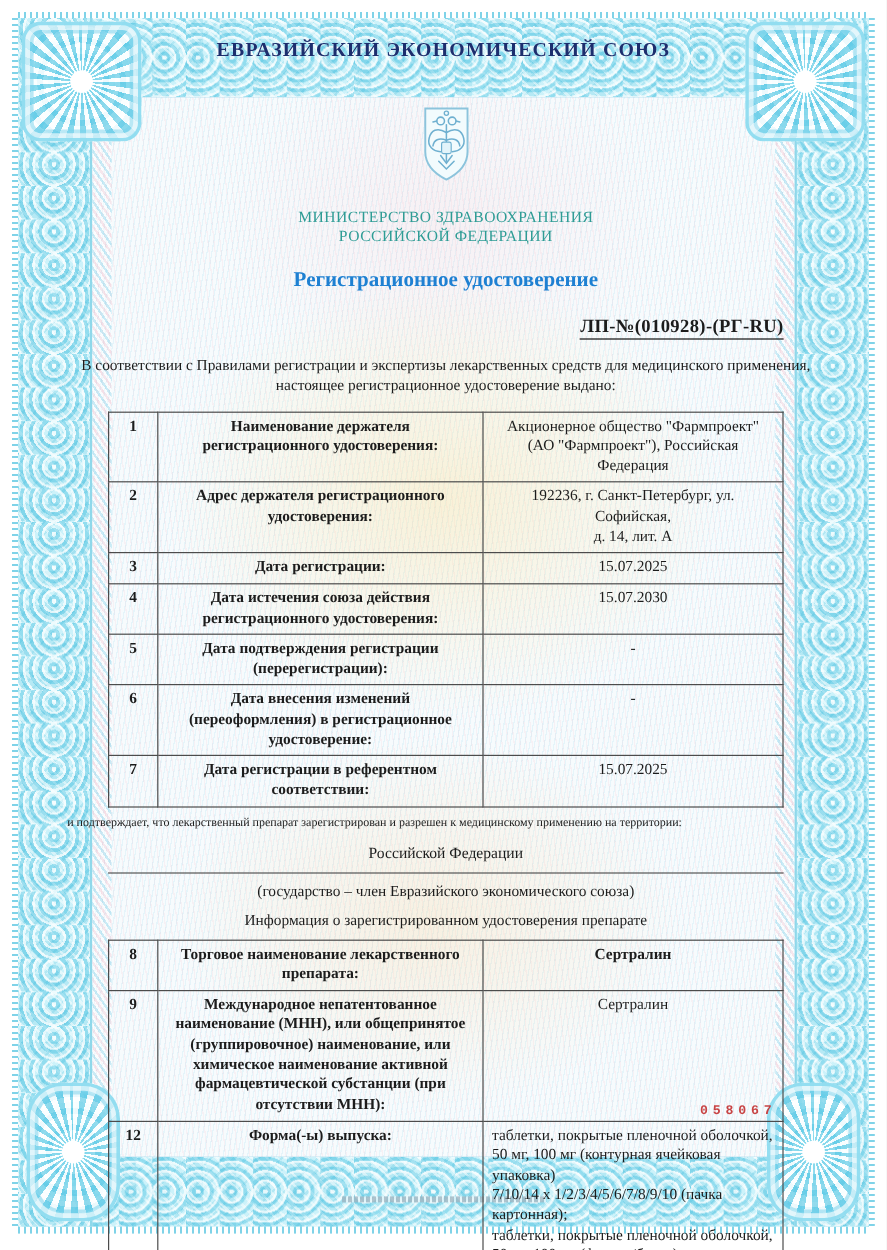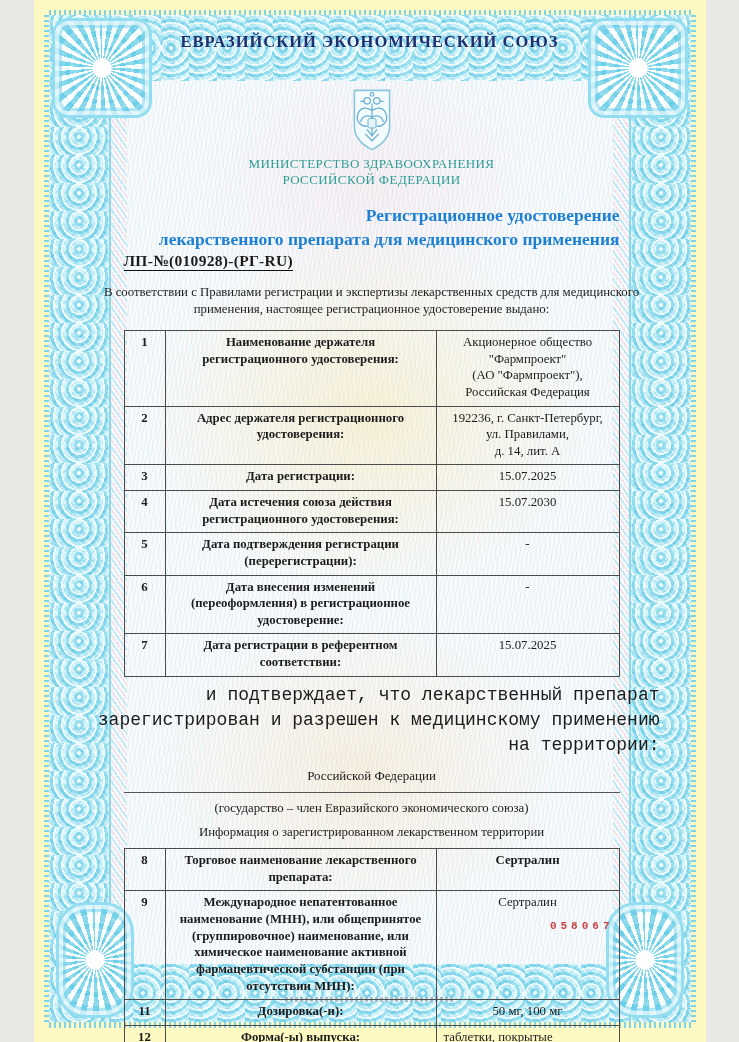--- a/index.html
+++ b/index.html
@@ -1,18 +1,18 @@
 <!DOCTYPE html>
 <html lang="ru"><head>
 <meta charset="utf-8">
 <style>
   html,body{margin:0;padding:0;background:#e8e8e4;}
   .certificate{
-    position:relative;width:672px;height:1042px;margin:0 auto;
-    background:#fef9c3;overflow:hidden;
+    position:relative;width:739px;height:1042px;margin:0 auto;
+    background:#ffffff;overflow:hidden;
     font-family:"Liberation Serif", serif;color:#1c1c1c;
   }
   
   .band{position:absolute;background-color:#b9ecf6;
     background-image:
       repeating-radial-gradient(circle at 10px 50%, rgba(255,255,255,.75) 0 2px, rgba(96,200,228,.45) 2px 5px, rgba(255,255,255,.25) 5px 8px),
       repeating-linear-gradient(45deg, rgba(255,255,255,.45) 0 2px, transparent 2px 6px),
       repeating-linear-gradient(-45deg, rgba(70,190,220,.30) 0 2px, transparent 2px 7px),
       repeating-linear-gradient(90deg, rgba(130,215,235,.5) 0 14px, rgba(190,240,250,.5) 14px 28px);
     background-size:28px 100%, auto, auto, auto;
@@ -57,34 +57,34 @@
       radial-gradient(ellipse 300px 220px at 48% 78%, rgba(248,214,160,.30), rgba(248,214,160,0) 70%),
       radial-gradient(ellipse 260px 200px at 50% 12%, rgba(246,190,200,.18), rgba(246,190,200,0) 70%),
       repeating-linear-gradient(100deg, rgba(110,200,230,.13) 0 1px, transparent 1px 4px),
       repeating-linear-gradient(84deg, rgba(238,150,170,.10) 0 1px, transparent 1px 5px);}
   .edge-stripe{position:absolute;top:0;bottom:0;width:16px;
     background:repeating-linear-gradient(55deg, rgba(120,205,232,.35) 0 2px, rgba(255,255,255,.4) 2px 4px, rgba(240,160,180,.22) 4px 6px, rgba(255,255,255,.4) 6px 8px);}
   .edge-stripe.l{left:0;} .edge-stripe.r{right:0;}
   
   .content{position:absolute;left:90px;right:86px;top:81px;}
   .emblem-wrap{text-align:center;margin-top:7px;}
-  .ministry{margin-top:0;text-align:center;color:#2e9c95;font-size:13px;line-height:1.25;letter-spacing:.4px;}
-  .doc-title{margin-top:14px;text-align:right;color:#1e80d2;font-size:17.5px;font-weight:bold;line-height:1.4;}
-  .reg-number{margin-top:0;text-align:left;font-size:15.5px;font-weight:bold;letter-spacing:.3px;}
+  .ministry{margin-top:16px;text-align:center;color:#2e9c95;font-size:13px;line-height:1.25;letter-spacing:.4px;}
+  .doc-title{margin-top:14px;text-align:center;color:#1e80d2;font-size:17.5px;font-weight:bold;line-height:1.4;}
+  .reg-number{margin-top:20px;text-align:right;font-size:15.5px;font-weight:bold;letter-spacing:.3px;}
   .reg-number span{border-bottom:1.5px solid #111;padding-bottom:1px;}
   .reg-caption{margin-top:8px;text-align:center;font-size:11.8px;}
   .intro{margin:14px -32px 0 -32px;text-align:center;font-size:12.8px;line-height:1.35;}
   table.cert{border-collapse:collapse;width:100%;margin-top:12px;}
   table.cert td{border:1px solid #4c4c4c;vertical-align:top;padding:3px 7px 5px 7px;font-size:12.8px;line-height:1.3;}
   td.num{width:26px;text-align:center;font-weight:bold;}
   td.lbl{width:256px;font-weight:bold;text-align:center;}
   td.val{text-align:center;white-space:pre-line;}
   td.val.left{text-align:left;}
   td.val.bold{font-weight:bold;}
-  .confirm{margin:6px -40px 0 -34px;text-align:right;font-size:18px;line-height:1.4;font-family:Liberation Mono, monospace;}
+  .confirm{margin:6px -40px 0 -34px;text-align:left;font-size:10px;line-height:1.4;}
   .territory{margin-top:10px;text-align:center;font-size:13px;padding-bottom:8px;border-bottom:1px solid #555;}
   .territory-caption{margin-top:8px;text-align:center;font-size:12.8px;}
   .info-heading{margin-top:9px;text-align:center;font-size:12.8px;}
   .serial{position:absolute;right:92px;top:920px;color:#c43131;font-family:"Liberation Mono",monospace;
     font-size:11px;font-weight:bold;letter-spacing:4px;opacity:.9;}
   .emblem-svg{display:inline-block;}
 </style>
 </head>
 <body>
 
@@ -135,41 +135,40 @@
       </svg>
     </div>
 
     <div class="ministry">
       <div>МИНИСТЕРСТВО ЗДРАВООХРАНЕНИЯ</div>
       <div>РОССИЙСКОЙ ФЕДЕРАЦИИ</div>
     </div>
 
     <div class="doc-title">
       <div>Регистрационное удостоверение</div>
-      <div>лекарственного препарата для медицинского применения</div>
     </div>
 
     <div class="reg-number">
       <span>ЛП-№(010928)-(РГ-RU)</span>
     </div>
 
     <div class="intro">В соответствии с Правилами регистрации и экспертизы лекарственных средств для медицинского применения, настоящее регистрационное удостоверение выдано:</div>
 
     <table class="cert">
       <tbody>
         <tr>
           <td class="num">1</td>
           <td class="lbl">Наименование держателя регистрационного удостоверения:</td>
           <td class="val">Акционерное общество "Фармпроект"
 (АО "Фармпроект"), Российская Федерация</td>
         </tr>
         <tr>
           <td class="num">2</td>
           <td class="lbl">Адрес держателя регистрационного удостоверения:</td>
-          <td class="val">192236, г. Санкт-Петербург, ул. Правилами,
+          <td class="val">192236, г. Санкт-Петербург, ул. Софийская,
 д. 14, лит. А</td>
         </tr>
         <tr>
           <td class="num">3</td>
           <td class="lbl">Дата регистрации:</td>
           <td class="val">15.07.2025</td>
         </tr>
         <tr>
           <td class="num">4</td>
           <td class="lbl">Дата истечения союза действия регистрационного удостоверения:</td>
@@ -189,38 +188,33 @@
           <td class="num">7</td>
           <td class="lbl">Дата регистрации в референтном соответствии:</td>
           <td class="val">15.07.2025</td>
         </tr>
       </tbody>
     </table>
 
     <div class="confirm">и подтверждает, что лекарственный препарат зарегистрирован и разрешен к медицинскому применению на территории:</div>
     <div class="territory">Российской Федерации</div>
     <div class="territory-caption">(государство – член Евразийского экономического союза)</div>
-    <div class="info-heading">Информация о зарегистрированном лекарственном территории</div>
+    <div class="info-heading">Информация о зарегистрированном удостоверения препарате</div>
 
     <table class="cert" style="margin-top:8px;">
       <tbody>
         <tr>
           <td class="num">8</td>
           <td class="lbl">Торговое наименование лекарственного препарата:</td>
           <td class="val bold">Сертралин</td>
         </tr>
         <tr>
           <td class="num">9</td>
           <td class="lbl">Международное непатентованное наименование (МНН), или общепринятое (группировочное) наименование, или химическое наименование активной фармацевтической субстанции (при отсутствии МНН):</td>
           <td class="val">Сертралин</td>
-        </tr>
-        <tr>
-          <td class="num">11</td>
-          <td class="lbl">Дозировка(-и):</td>
-          <td class="val">50 мг, 100 мг</td>
         </tr>
         <tr>
           <td class="num">12</td>
           <td class="lbl">Форма(-ы) выпуска:</td>
           <td class="val left">таблетки, покрытые пленочной оболочкой,
 50 мг, 100 мг (контурная ячейковая упаковка)
 7/10/14 х 1/2/3/4/5/6/7/8/9/10 (пачка картонная);
 таблетки, покрытые пленочной оболочкой,
 50 мг, 100 мг (флакон/банка) 10/14/20/28/30 х 1
 (пачка картонная)</td>

